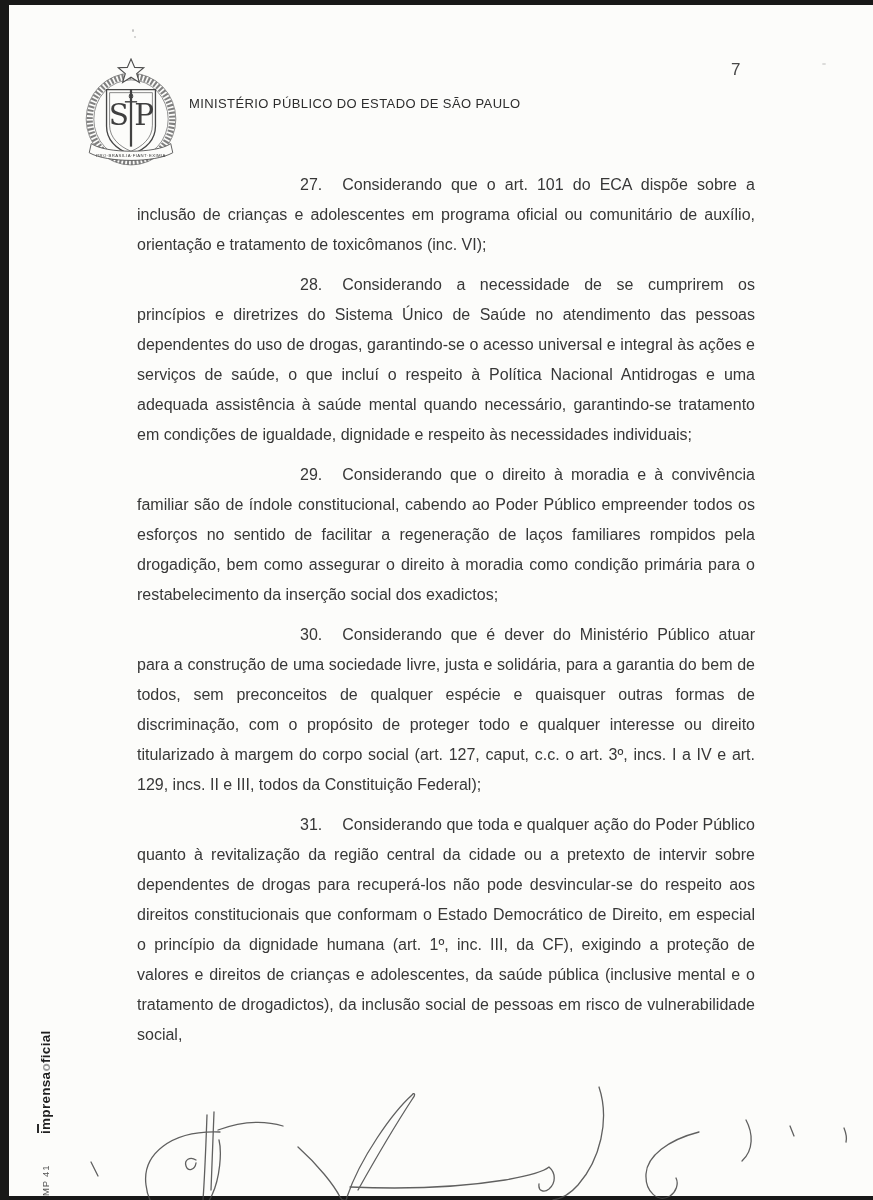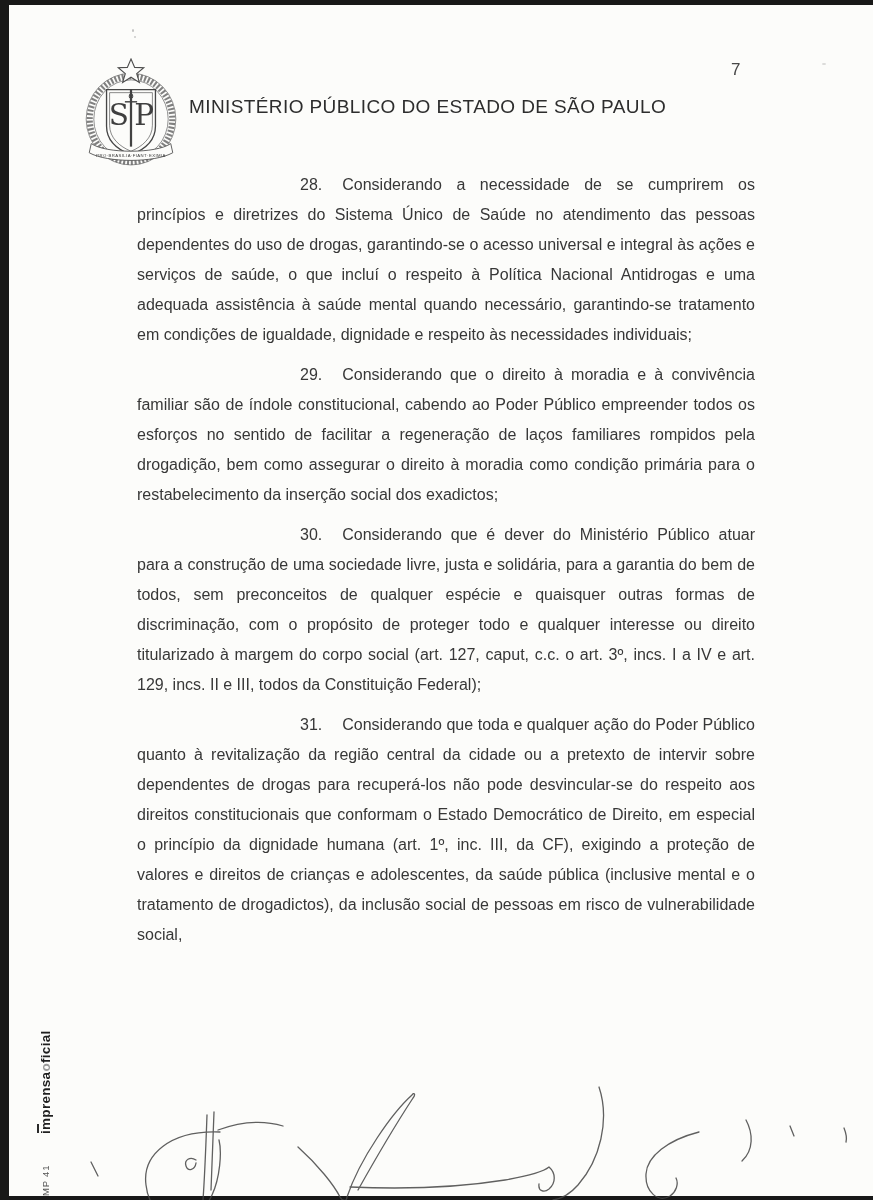--- a/index.html
+++ b/index.html
@@ -17,21 +17,21 @@
   .edge-top{left:0;top:0;width:873px;height:5px;}
   .edge-bottom{left:0;top:1196px;width:873px;height:4px;}
 
   .page-number{
     position:absolute;left:731px;top:60px;
     font-size:17px;color:#474747;letter-spacing:1px;
   }
   .logo{position:absolute;left:77px;top:58px;}
   .doc-title{
     position:absolute;left:189px;top:96px;width:560px;
-    font-size:19px;letter-spacing:0.4px;color:#2d2d2d;
+    font-size:13px;letter-spacing:0.4px;color:#2d2d2d;
     white-space:nowrap;
   }
   .content{
     position:absolute;left:137px;top:170px;width:618px;
   }
   .para{
     margin:0 0 10px 0;
     font-size:16px;line-height:30px;
     text-align:justify;text-align-last:left;
     text-indent:163px;
@@ -91,20 +91,21 @@
       <circle cx="53" cy="37.5" r="1.8" stroke-width="1"></circle>
     </g>
 
     <path d="M14,84 C28,94 78,94 92,84 L94,93 C76,103 30,103 12,93 Z" fill="#fcfcfa" stroke="#555" stroke-width="0.9"></path>
     <text x="53" y="97" text-anchor="middle" font-family="Liberation Sans, sans-serif" font-size="4.2" letter-spacing="0.4" fill="#3a3a3a">PRO·BRASILIA·FIANT·EXIMIA</text>
   </svg>
 
   <div class="doc-title">MINISTÉRIO PÚBLICO DO ESTADO DE SÃO PAULO</div>
 
   <div class="content" id="paragraphs">
+      <p class="para"><span class="pnum">27.</span><span>Considerando que o art. 101 do ECA dispõe sobre a inclusão de crianças e adolescentes em programa oficial ou comunitário de auxílio, orientação e tratamento de toxicômanos (inc. VI);</span></p>
       <p class="para"><span class="pnum">28.</span><span>Considerando a necessidade de se cumprirem os princípios e diretrizes do Sistema Único de Saúde no atendimento das pessoas dependentes do uso de drogas, garantindo-se o acesso universal e integral às ações e serviços de saúde, o que incluí o respeito à Política Nacional Antidrogas e uma adequada assistência à saúde mental quando necessário, garantindo-se tratamento em condições de igualdade, dignidade e respeito às necessidades individuais;</span></p>
       <p class="para"><span class="pnum">29.</span><span>Considerando que o direito à moradia e à convivência familiar são de índole constitucional, cabendo ao Poder Público empreender todos os esforços no sentido de facilitar a regeneração de laços familiares rompidos pela drogadição, bem como assegurar o direito à moradia como condição primária para o restabelecimento da inserção social dos exadictos;</span></p>
       <p class="para"><span class="pnum">30.</span><span>Considerando que é dever do Ministério Público atuar para a construção de uma sociedade livre, justa e solidária, para a garantia do bem de todos, sem preconceitos de qualquer espécie e quaisquer outras formas de discriminação, com o propósito de proteger todo e qualquer interesse ou direito titularizado à margem do corpo social (art. 127, </span><span class="it">caput</span><span>, c.c. o art. 3º, incs. I a IV e art. 129, incs. II e III, todos da Constituição Federal);</span></p>
       <p class="para"><span class="pnum">31.</span><span>Considerando que toda e qualquer ação do Poder Público quanto à revitalização da região central da cidade ou a pretexto de intervir sobre dependentes de drogas para recuperá-los não pode desvincular-se do respeito aos direitos constitucionais que conformam o Estado Democrático de Direito, em especial o princípio da dignidade humana (art. 1º, inc. III, da CF), exigindo a proteção de valores e direitos de crianças e adolescentes, da saúde pública (inclusive mental e o tratamento de drogadictos), da inclusão social de pessoas em risco de vulnerabilidade social,</span></p>
     </div>
 
   <svg class="signature" width="873" height="1200" viewBox="0 0 873 1200">
     <g fill="none" stroke="#454545" stroke-width="1.3" stroke-linecap="round" opacity="0.85">
 
       <path d="M220,1132 C170,1130 142,1155 146,1185 C150,1225 196,1230 212,1195 C220,1178 222,1152 219,1140"></path>

